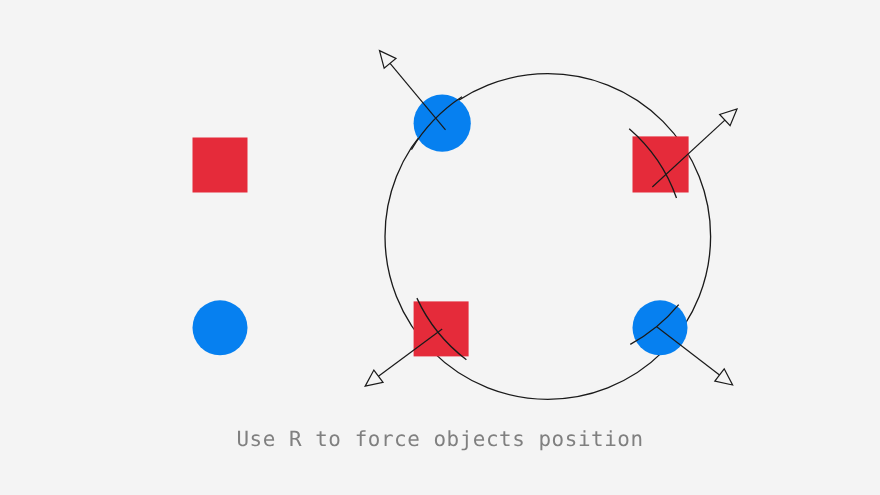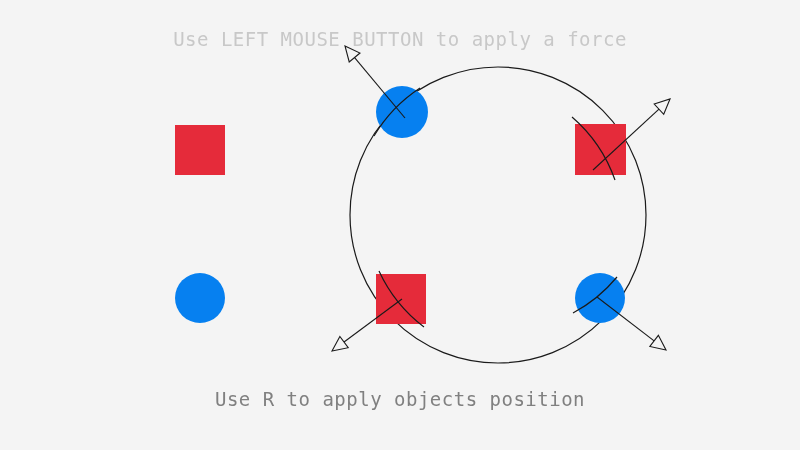--- a/index.html
+++ b/index.html
@@ -93,17 +93,16 @@
       <polygon points="332,351 339.8668897099536,336.4359330442549 348.21542572868,347.67434691561726" fill="#f4f4f4" stroke="#1a1a1a" stroke-width="1.1"></polygon>
     </g>
 
     <g stroke="#1a1a1a" stroke-width="1.1" fill="none">
       <line x1="597" y1="297" x2="654.1042340714126" y2="340.8626725476068" stroke="#1a1a1a"></line>
       <polygon points="666,350 649.8401479269625,346.4140299809476 658.3683202158628,335.311315114266" fill="#f4f4f4" stroke="#1a1a1a" stroke-width="1.1"></polygon>
     </g>
 
   </svg>
 
-  <div class="hint-text" id="hint-top" style="color: rgb(200, 200, 200);">Use LEFT MOUSE BUTTON to apply a force</div>
 
-  <div class="hint-text" id="hint-bottom" style="color: rgb(128, 128, 128);">Use R to apply objects position</div>
+  <div class="hint-text" id="hint-bottom" style="color: rgb(128, 128, 128);">Use R to force objects position</div>
 
 </div>
 
 </body></html>

